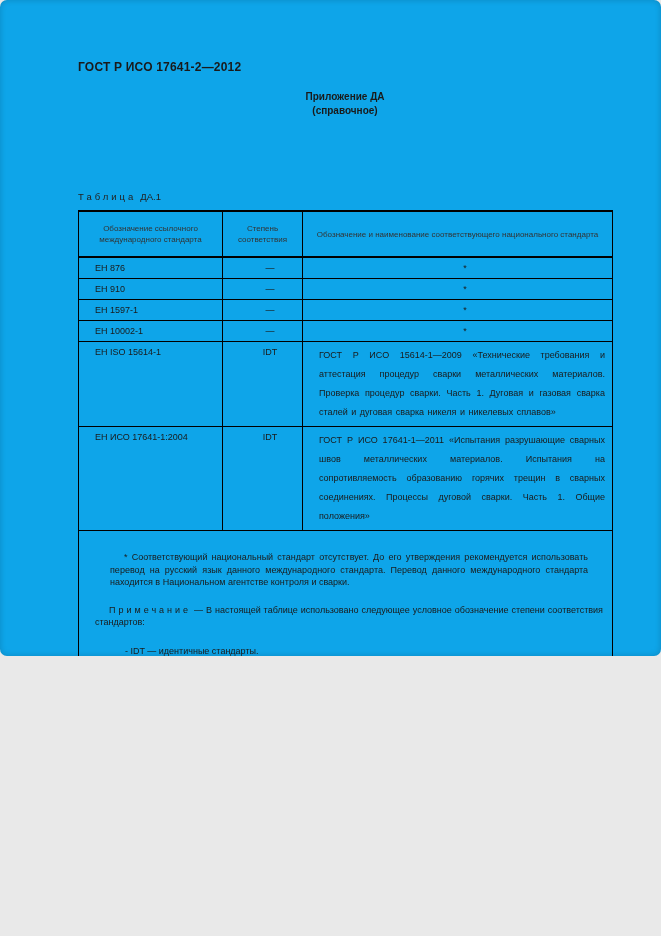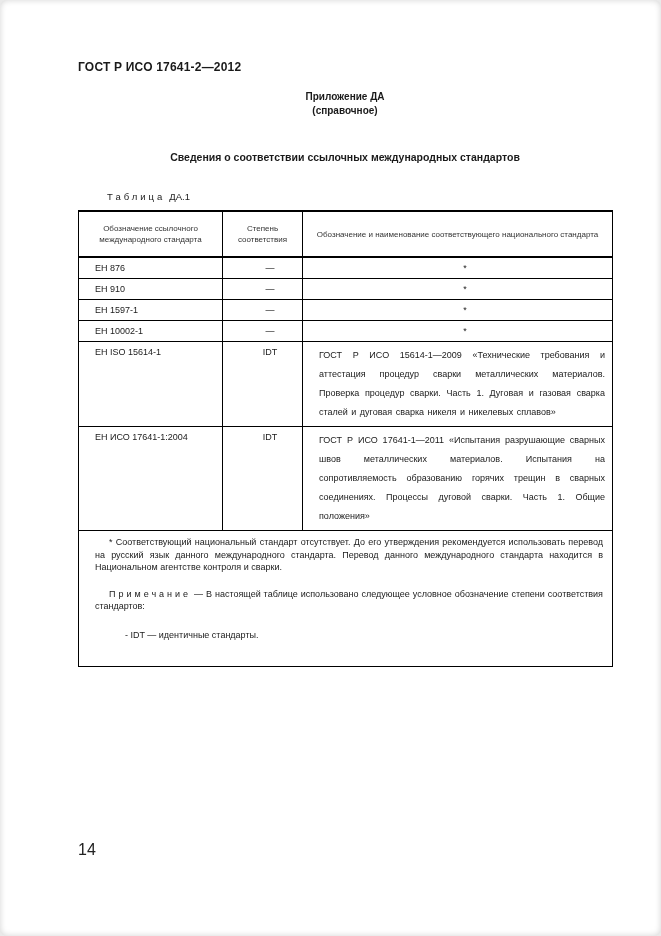--- a/index.html
+++ b/index.html
@@ -6,22 +6,22 @@
     margin: 0;
     padding: 0;
     width: 661px;
     height: 936px;
     background: #e9e9e9;
     font-family: "Liberation Sans", sans-serif;
   }
   .page {
     position: relative;
     width: 661px;
-    height: 936px;
-    background: #ffffff;
+    height: 656px;
+    background: #0ea5e9;
     border-radius: 7px;
     box-shadow: inset 0 0 6px rgba(0,0,0,0.18);
     overflow: hidden;
     color: #1a1a1a;
   }
   .doc-header {
     position: absolute;
     left: 78px;
     top: 60px;
     font-size: 12px;
@@ -51,21 +51,20 @@
   .table-label {
     position: absolute;
     left: 78px;
     top: 191px;
     font-size: 9.5px;
     color: #222;
   }
   .table-label .spaced {
     letter-spacing: 3px;
     margin-right: 4px;
-    margin-left: 29px;
   }
   .tbl-wrap {
     position: absolute;
     left: 78px;
     top: 210px;
     width: 534px;
   }
   table.gost {
     width: 534px;
     border-collapse: collapse;
@@ -114,21 +113,21 @@
     line-height: 19px;
     padding: 4px 7px 4px 8px;
     word-spacing: 1px;
   }
   td.footer-cell {
     padding: 5px 9px 8px 9px;
     line-height: 12.6px;
     font-size: 9px;
   }
   .footnote-para {
-    margin: 0;
+    margin: 15px;
     text-indent: 14px;
     text-align: justify;
   }
   .note-para {
     margin: 14px 0 0 0;
     text-indent: 14px;
     text-align: justify;
   }
   .note-label {
     letter-spacing: 3px;
@@ -152,21 +151,20 @@
 <div class="page">
 
   <div class="doc-header">ГОСТ Р ИСО 17641-2—2012</div>
 
   <div class="annex">
     <div>Приложение ДА</div>
     <div>(справочное)</div>
   </div>
 
   <div class="main-title">
-    <div>Сведения о соответствии ссылочных международных стандартов</div>
   </div>
 
   <div class="table-label">
     <span class="spaced">Таблица</span><span>ДА.1</span>
   </div>
 
   <div class="tbl-wrap">
     <table class="gost">
       <colgroup>
         <col style="width:144px">

